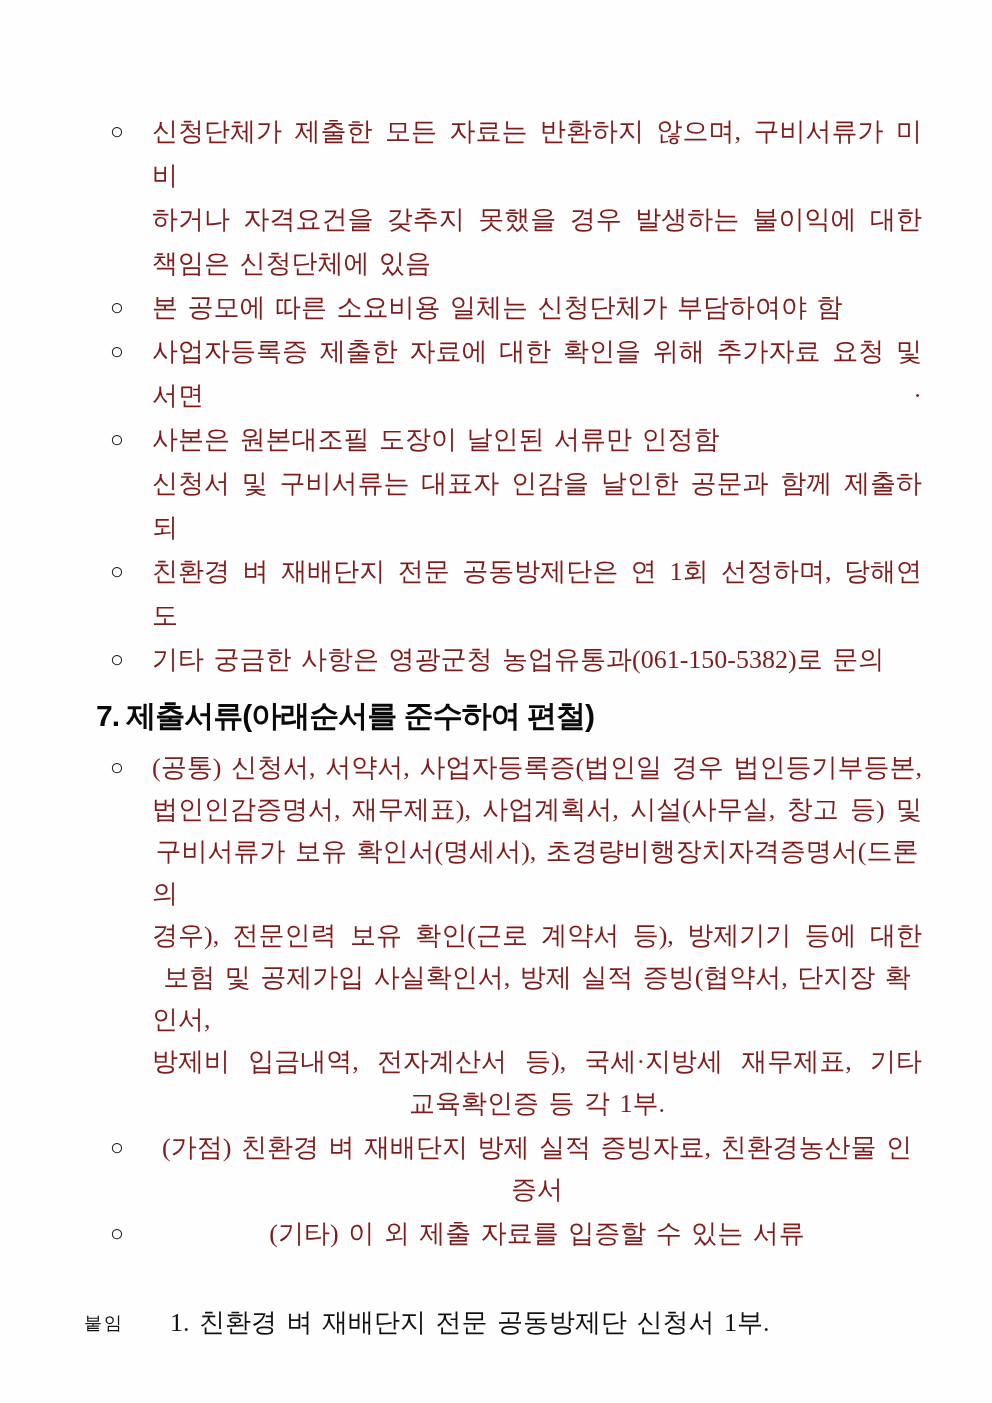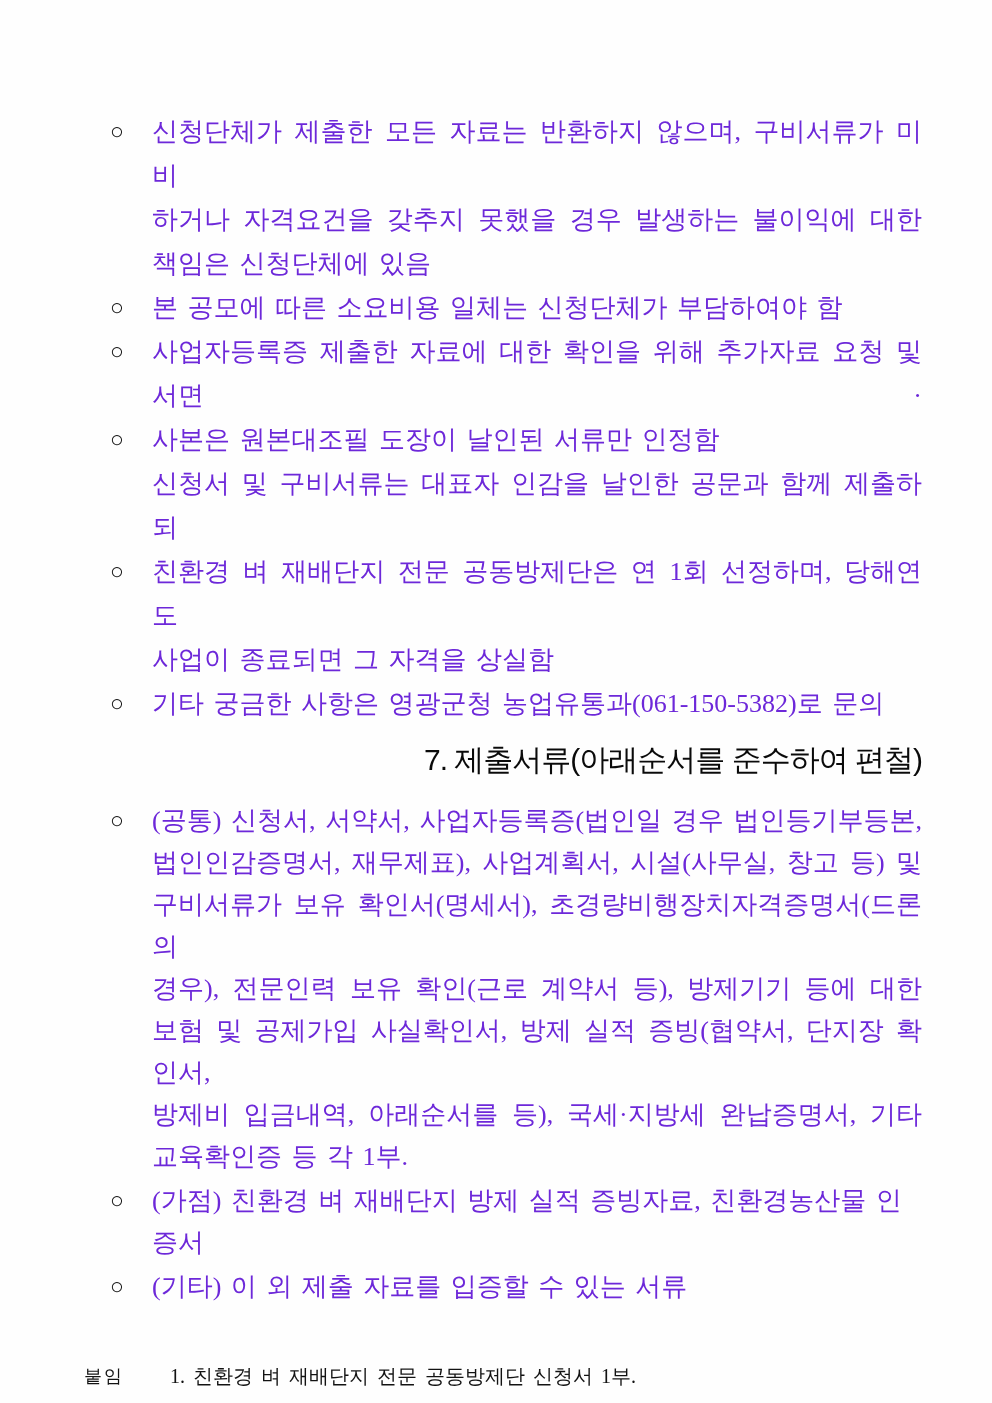--- a/index.html
+++ b/index.html
@@ -37,48 +37,48 @@
     top: 0;
     font-size: 23px;
     line-height: 44px;
     color: #121212;
   }
   .line {
     font-size: 26px;
     line-height: 44px;
     word-spacing: 3px;
     white-space: normal;
-    color: #6d28d9;
+    color: #7f1d1d;
   }
   .line.stretch {
     text-align: justify;
     text-align-last: justify;
   }
   .prefix {
     font-weight: normal;
   }
 
   
   .section-heading {
-    margin: 14px 70px 20px 96px;
+    margin: 14px 70px 11px 96px;
     font-family: "Liberation Sans", "DejaVu Sans", sans-serif;
-    font-weight: 400;
+    font-weight: 700;
     font-size: 30px;
     line-height: 40px;
     letter-spacing: -1px;
     color: #0a0a0a;
-    text-align: right;
   }
 
   
   .submission {
     margin: 0 70px 0 110px;
   }
   .submission .line {
     line-height: 42px;
+    text-align: center;
   }
   .submission .bullet-marker {
     line-height: 42px;
   }
   .submission .para {
     margin-bottom: 2px;
   }
 
   
   .attachment {
@@ -89,21 +89,21 @@
   .att-label {
     flex: 0 0 86px;
     font-size: 18px;
     line-height: 44px;
     letter-spacing: 2px;
   }
   .att-items {
     flex: 1 1 auto;
   }
   .att-item {
-    font-size: 20px;
+    font-size: 26px;
     line-height: 44px;
     word-spacing: 3px;
     margin-bottom: 9px;
   }
 </style>
 </head>
 <body>
 
 <div class="page">
   <div class="doc">
@@ -124,39 +124,38 @@
           <div class="line stretch">사업자등록증 제출한 자료에 대한 확인을 위해 추가자료 요청 및 서면 ·</div>
         </div>
         <div class="para">
           <span class="bullet-marker">○</span>
           <div class="line">사본은 원본대조필 도장이 날인된 서류만 인정함</div>
           <div class="line stretch">신청서 및 구비서류는 대표자 인감을 날인한 공문과 함께 제출하되</div>
         </div>
         <div class="para">
           <span class="bullet-marker">○</span>
           <div class="line stretch">친환경 벼 재배단지 전문 공동방제단은 연 1회 선정하며, 당해연도</div>
-          <div class="line">사업이 종료되면 그 자격을 상실함</div>
         </div>
         <div class="para">
           <span class="bullet-marker">○</span>
           <div class="line">기타 궁금한 사항은 영광군청 농업유통과(061-150-5382)로 문의</div>
         </div>
       </div>
 
     <div class="section-heading">7. 제출서류(아래순서를 준수하여 편철)</div>
 
     <div class="submission">
         <div class="para">
           <span class="bullet-marker">○</span>
           <div class="line stretch"><span class="prefix">(공통)</span> 신청서, 서약서, 사업자등록증(법인일 경우 법인등기부등본,</div>
           <div class="line stretch">법인인감증명서, 재무제표), 사업계획서, 시설(사무실, 창고 등) 및</div>
           <div class="line stretch">구비서류가 보유 확인서(명세서), 초경량비행장치자격증명서(드론의</div>
           <div class="line stretch">경우), 전문인력 보유 확인(근로 계약서 등), 방제기기 등에 대한</div>
           <div class="line stretch">보험 및 공제가입 사실확인서, 방제 실적 증빙(협약서, 단지장 확인서,</div>
-          <div class="line stretch">방제비 입금내역, 아래순서를 등), 국세·지방세 완납증명서, 기타</div>
+          <div class="line stretch">방제비 입금내역, 전자계산서 등), 국세·지방세 재무제표, 기타</div>
           <div class="line">교육확인증 등 각 1부.</div>
         </div>
         <div class="para">
           <span class="bullet-marker">○</span>
           <div class="line"><span class="prefix">(가점)</span> 친환경 벼 재배단지 방제 실적 증빙자료, 친환경농산물 인증서</div>
         </div>
         <div class="para">
           <span class="bullet-marker">○</span>
           <div class="line"><span class="prefix">(기타)</span> 이 외 제출 자료를 입증할 수 있는 서류</div>
         </div>

